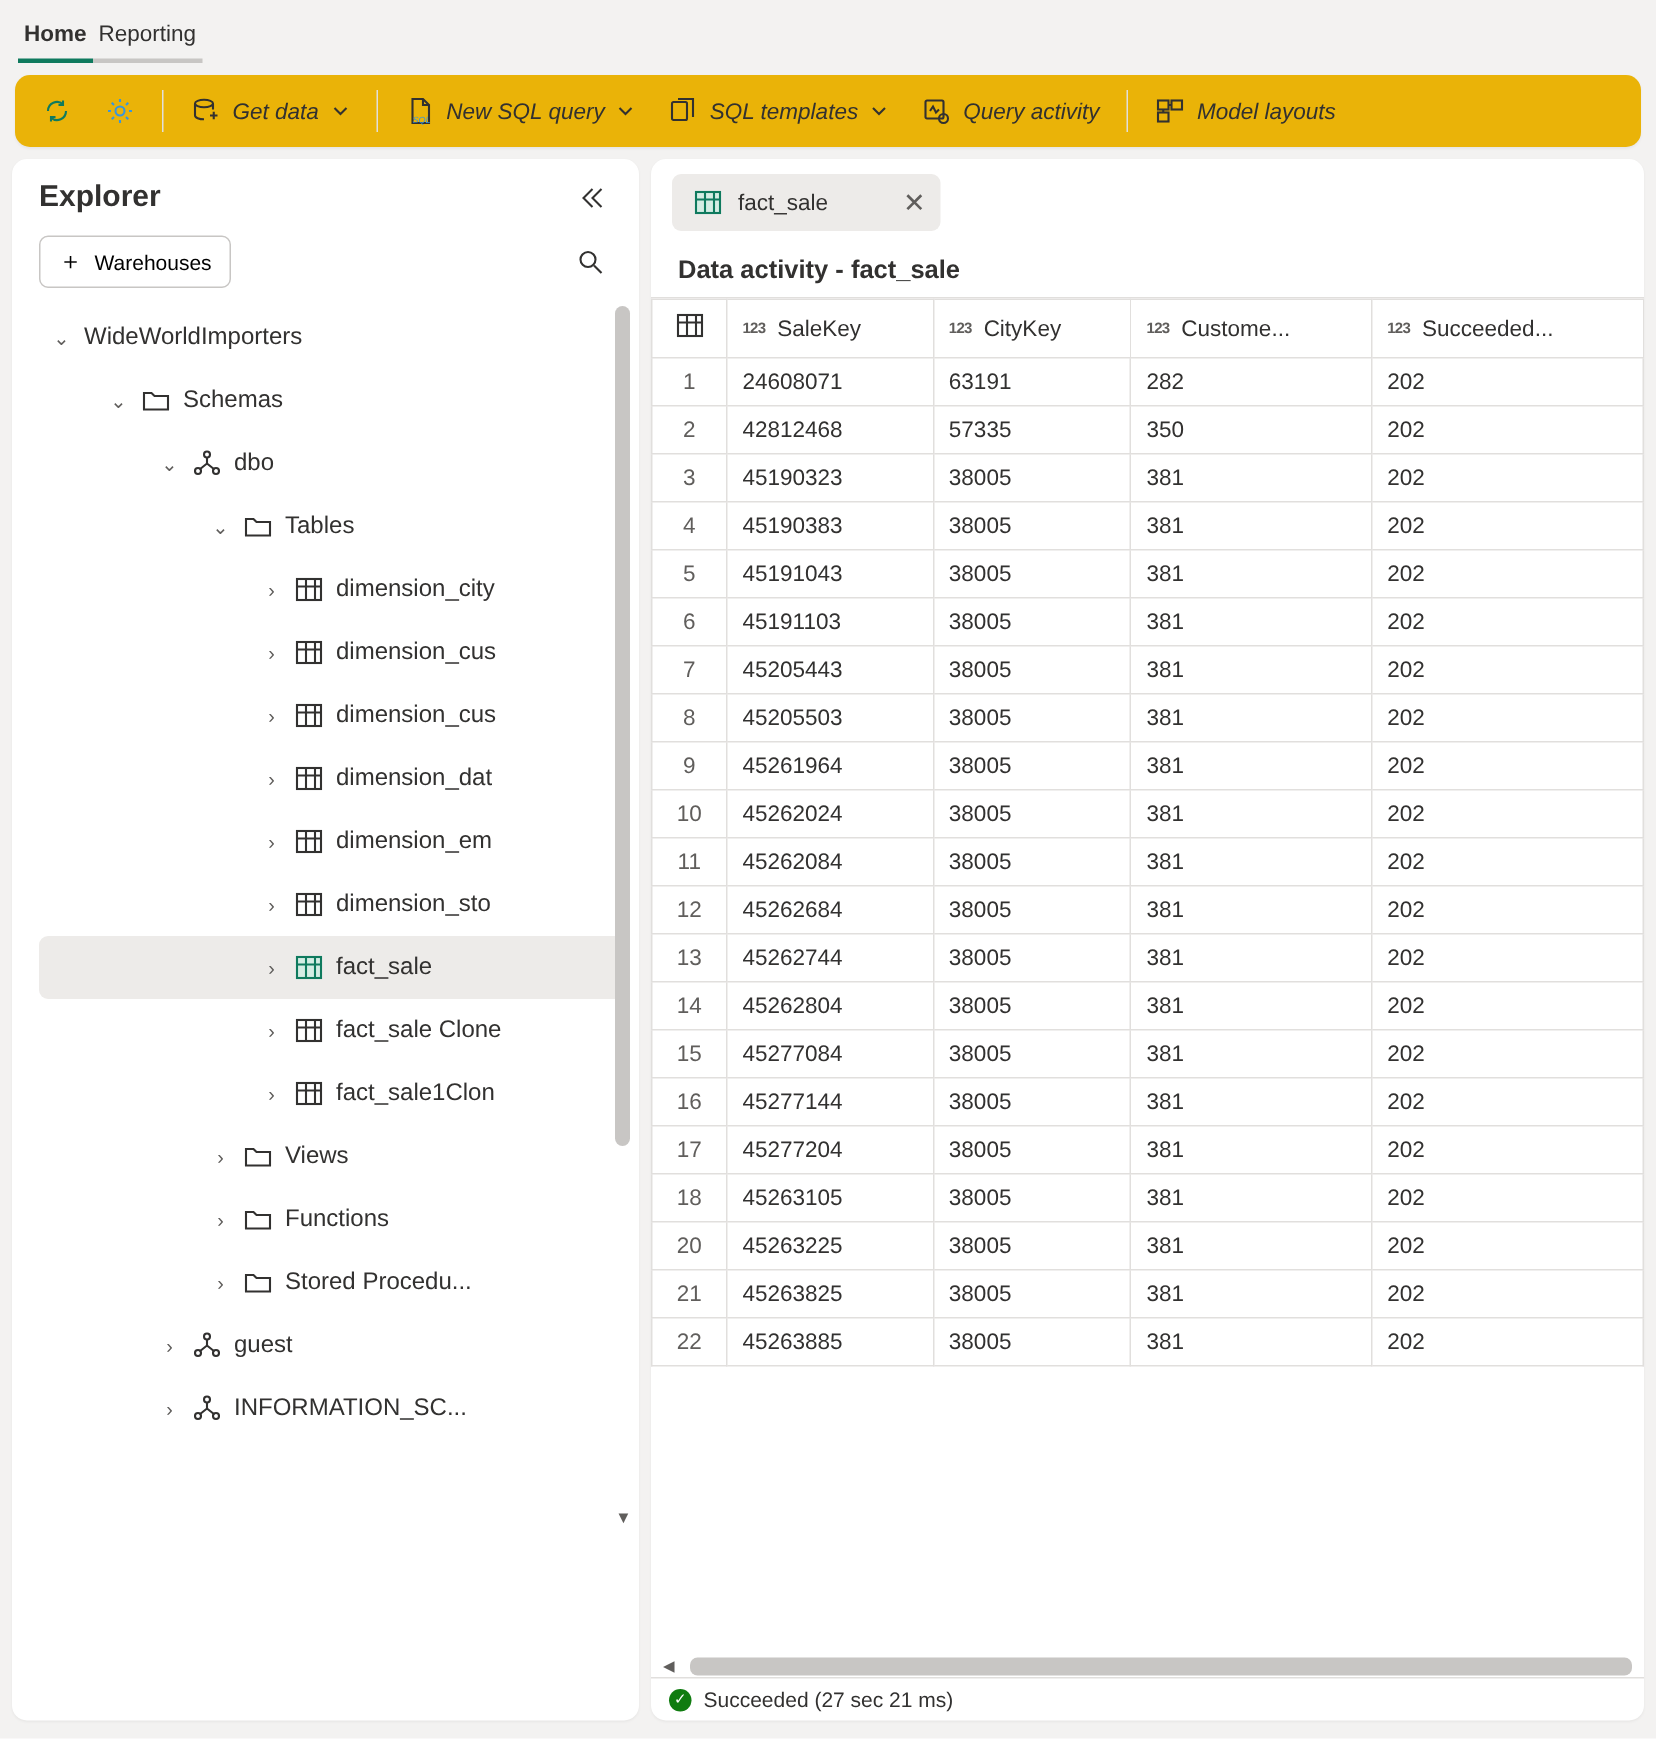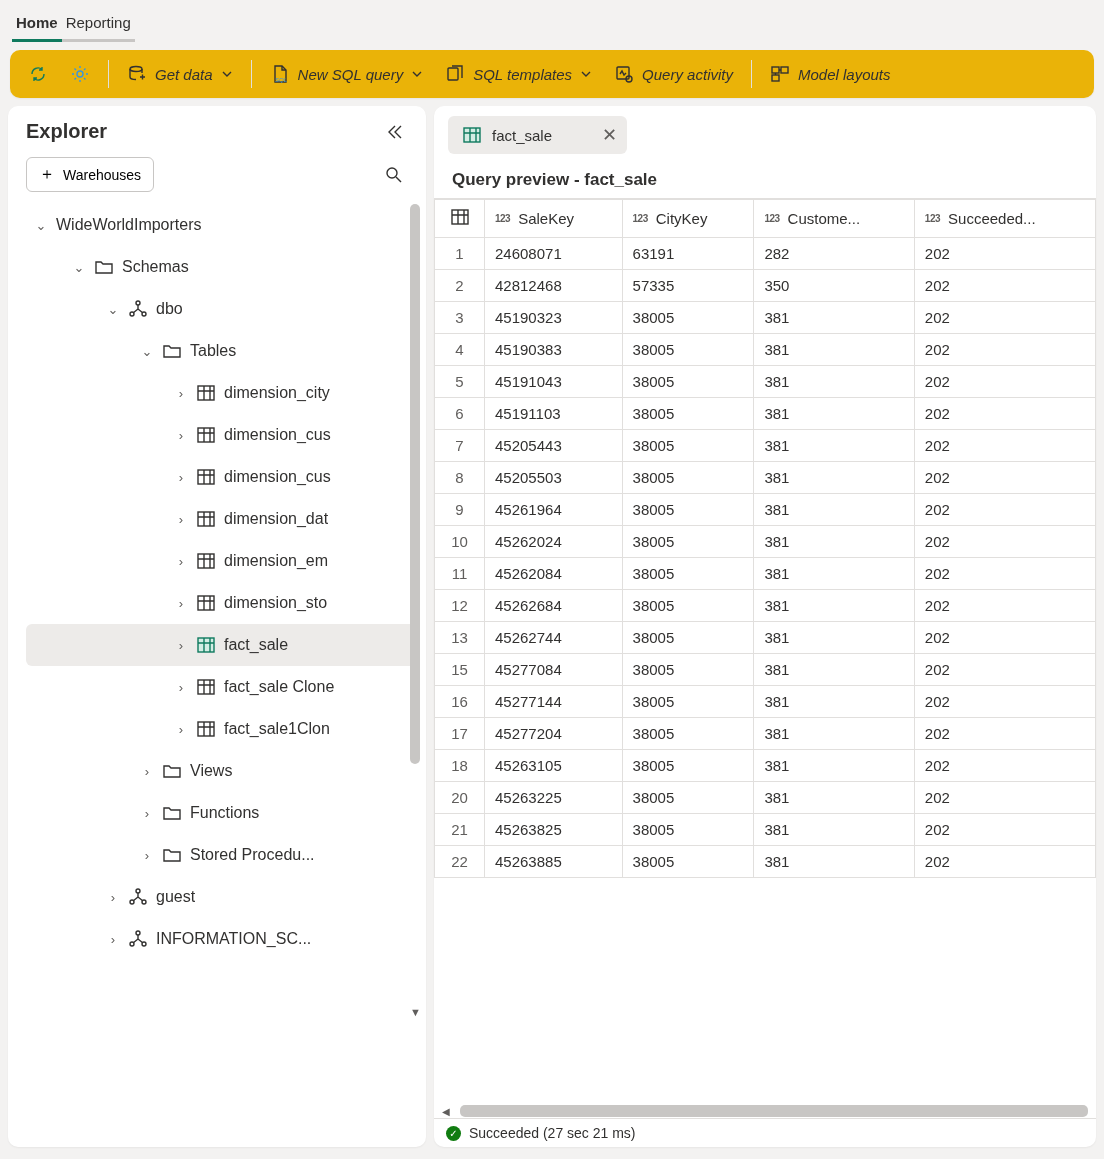--- a/index.html
+++ b/index.html
@@ -376,21 +376,21 @@
         <span class="icon">
           <svg viewBox="0 0 20 20" class="green-stroke">
               <rect x="2" y="3" width="16" height="14" fill="#d4ede4" stroke="#0f7a5e"></rect>
               <path d="M2 8h16M8 3v14M14 3v14" stroke="#0f7a5e"></path>
             </svg>
         </span>
         <span>fact_sale</span>
         <span class="close">✕</span>
       </div>
     </div>
-    <div class="preview-title">Query preview - fact_sale</div>
+    <div class="preview-title">Data activity - fact_sale</div>
 
     <div class="grid">
       <table id="data-table">
         <thead>
             <tr id="head-row">
               <th class="rownum-col"><span class="icon">
                   <svg viewBox="0 0 20 20">
                     <rect x="2" y="3" width="16" height="14" fill="none" stroke="#323130"></rect>
                     <path d="M2 8h16M8 3v14M14 3v14" stroke="#323130"></path>
                   </svg>
@@ -507,20 +507,27 @@
               <td>202</td>
             </tr>
             <tr>
               <td class="rownum-col">13</td>
               <td>45262744</td>
               <td>38005</td>
               <td>381</td>
               <td>202</td>
             </tr>
             <tr>
+              <td class="rownum-col">14</td>
+              <td>45262804</td>
+              <td>38005</td>
+              <td>381</td>
+              <td>202</td>
+            </tr>
+            <tr>
               <td class="rownum-col">15</td>
               <td>45277084</td>
               <td>38005</td>
               <td>381</td>
               <td>202</td>
             </tr>
             <tr>
               <td class="rownum-col">16</td>
               <td>45277144</td>
               <td>38005</td>

